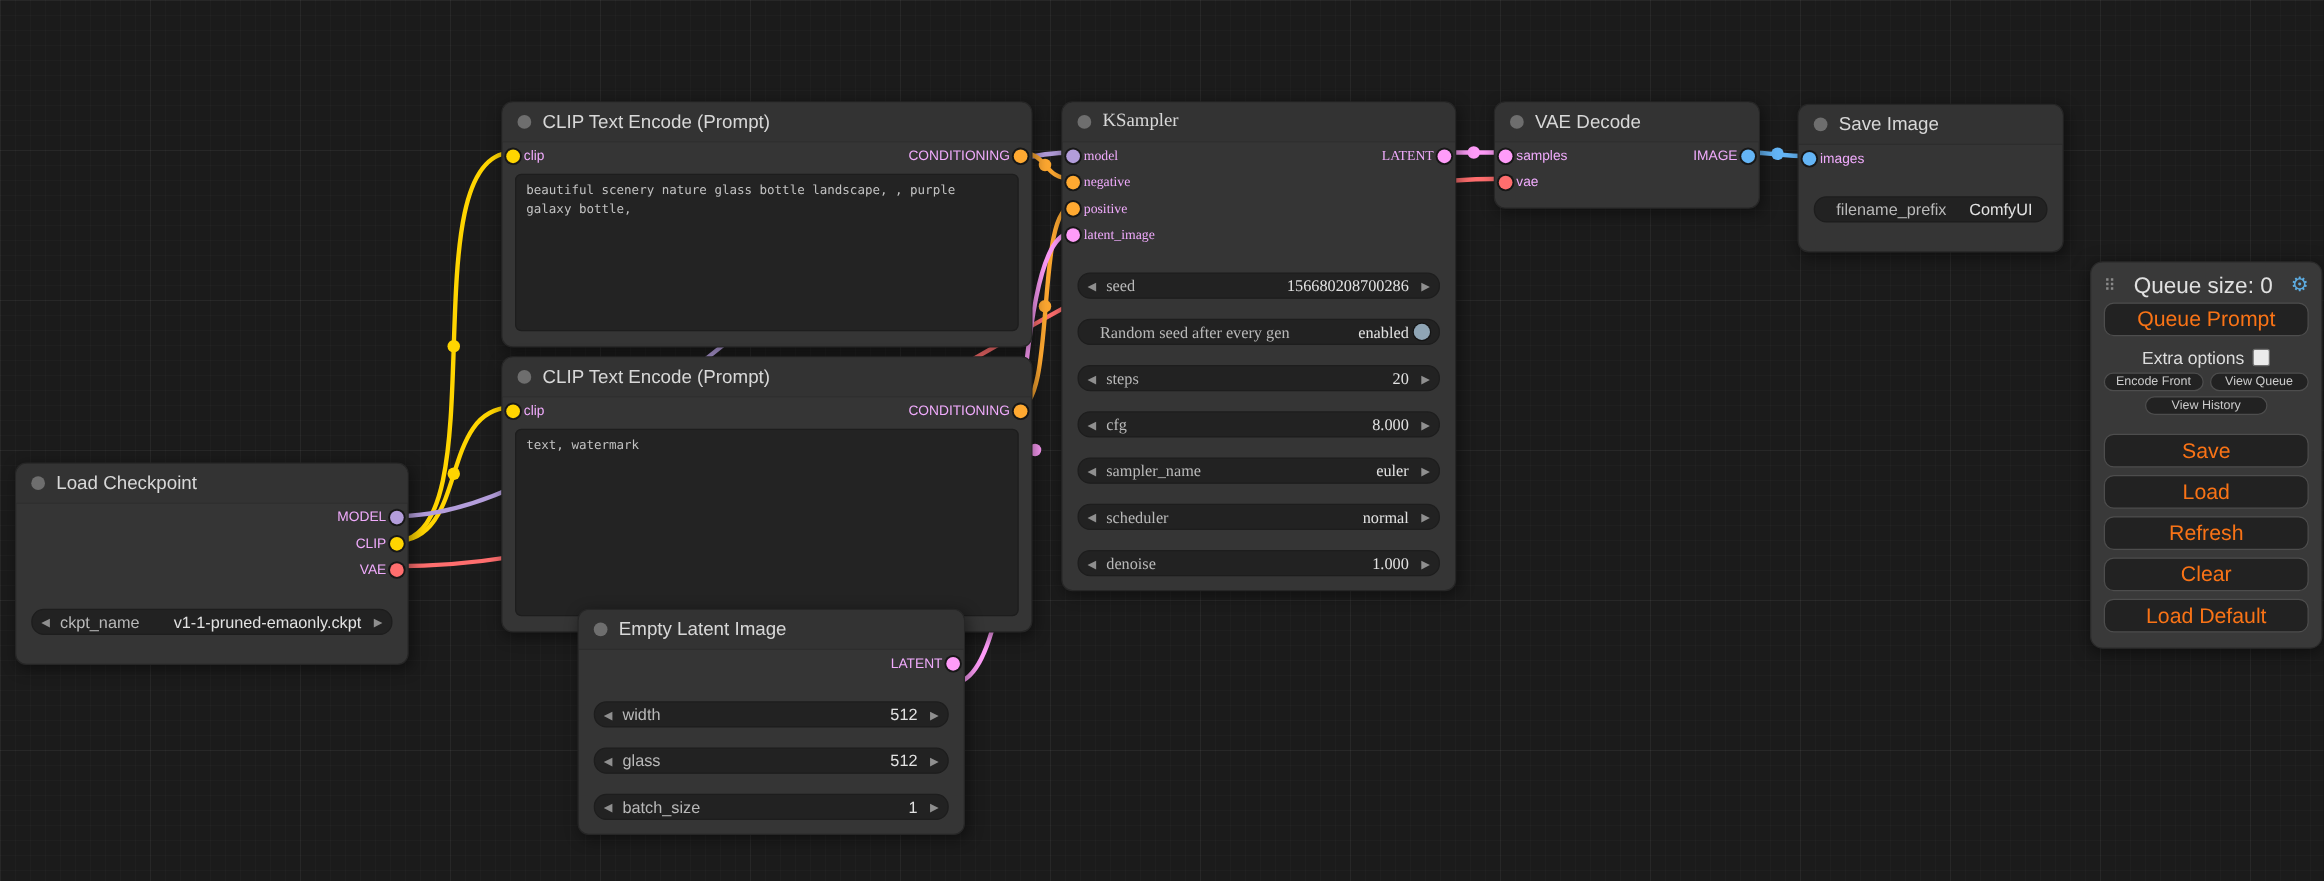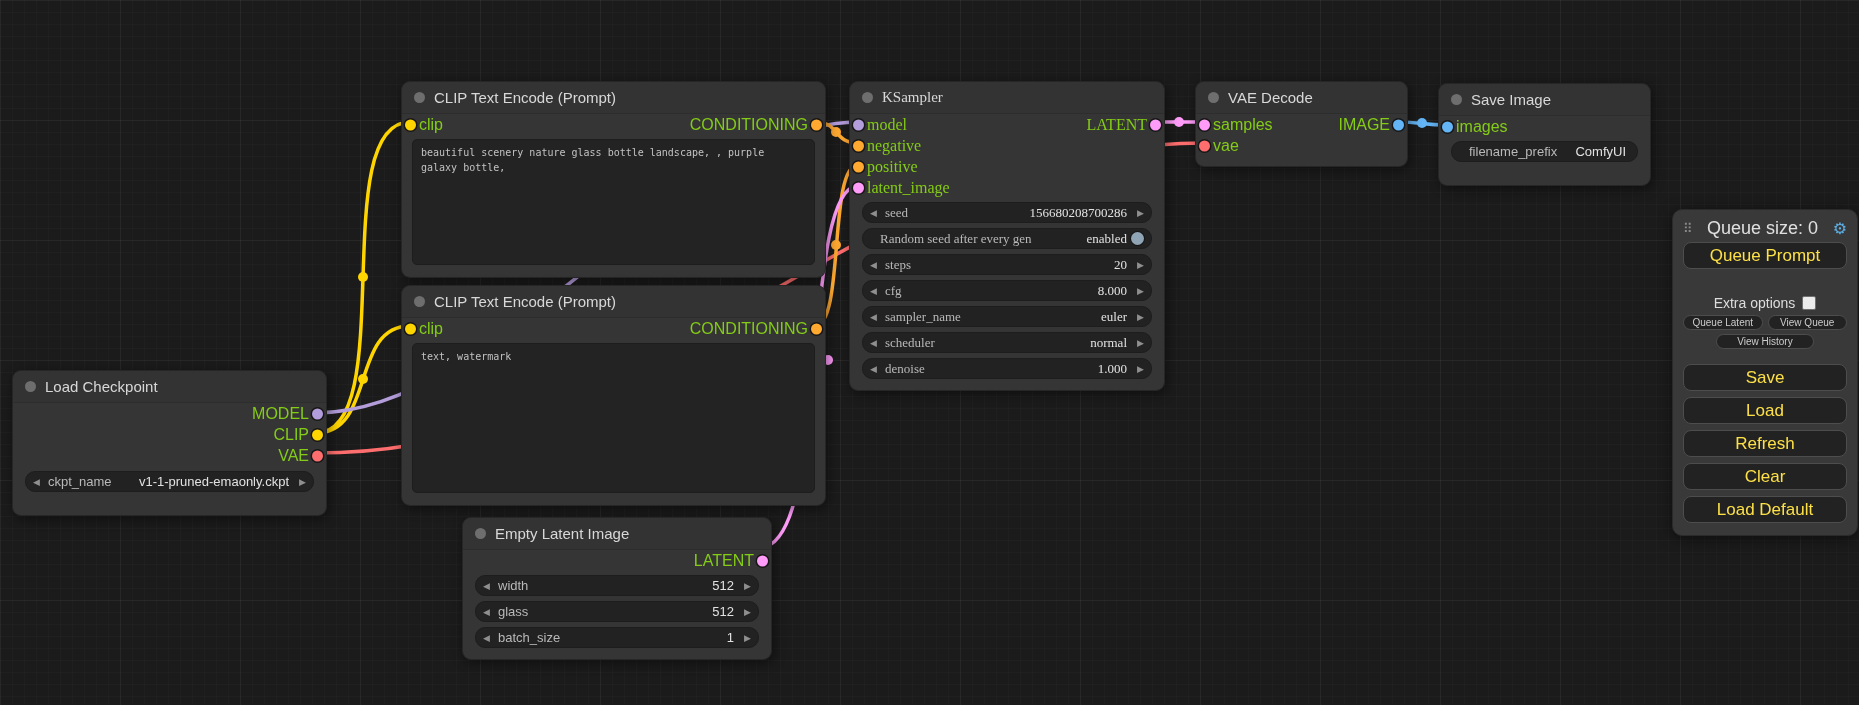--- a/index.html
+++ b/index.html
@@ -26,36 +26,36 @@
   .node{
     position:absolute;z-index:2;background:#353535;border:1px solid #262626;
     border-radius:9px;box-shadow:2px 3px 12px rgba(0,0,0,0.45);
   }
   .node-title{
     height:31px;display:flex;align-items:center;gap:9px;padding:0 12px;
     background:#333333;color:#d8d8d8;font-size:15px;
     border-radius:9px 9px 0 0;border-bottom:1px solid #2d2d2d;
   }
   .title-dot{width:11px;height:11px;border-radius:50%;background:var(--c-title_dot);flex:0 0 auto;}
-  .slot-row{position:relative;display:flex;align-items:center;height:21px;padding:0 17px;font-size:16px;color:#84cc16;}
+  .slot-row{position:relative;display:flex;align-items:center;height:21px;padding:0 17px;font-size:11px;color:#f0abfc;}
   .slot-row .out-label{margin-left:auto;}
   .slot-row.out-only{justify-content:flex-end;}
   .slot-dot{
     position:absolute;top:50%;transform:translateY(-50%);
     width:11px;height:11px;border-radius:50%;
     box-shadow:0 0 0 1.5px rgba(18,18,18,0.85);
   }
   .slot-dot.left{left:3px;} .slot-dot.right{right:3px;}
   .dot-model{background:var(--c-model);} .dot-clip{background:var(--c-clip);}
   .dot-vae{background:var(--c-vae);} .dot-conditioning{background:var(--c-conditioning);}
   .dot-latent{background:var(--c-latent);} .dot-image{background:var(--c-image);}
 
   .widgets{padding-top:4px;}
   .widget{
-    height:19px;margin:0 12px 5px;background:#222222;border:1px solid #1d1d1d;
+    height:19px;margin:16px 12px 5px;background:#222222;border:1px solid #1d1d1d;
     border-radius:10px;display:flex;align-items:center;padding:0 7px;
     font-size:13px;color:#b9b9b9;
   }
   .widget .arrow{color:#8f8f8f;font-size:9px;width:13px;flex:0 0 auto;}
   .widget .arrow.r{text-align:right;}
   .widget .wlabel{margin-left:2px;white-space:nowrap;}
   .widget .wvalue{margin-left:auto;margin-right:4px;color:#e2e2e2;white-space:nowrap;}
   .widget.no-arrows .wlabel{margin-left:10px;}
   .toggle-knob{width:13px;height:13px;border-radius:50%;background:var(--c-toggle);flex:0 0 auto;box-shadow:0 0 0 1px rgba(0,0,0,0.4);}
 
@@ -63,43 +63,43 @@
     margin:4px 10px 12px;background:#232323;border:1px solid #1d1d1d;border-radius:5px;
     padding:6px 8px;font-family:"DejaVu Sans Mono",monospace;font-size:10px;
     line-height:1.45;color:#c2c2c2;overflow:hidden;white-space:pre-wrap;word-break:break-word;
   }
   #n-clippos .prompt{height:112px;}
   #n-clipneg .prompt{height:136px;}
 
   #n-loadckpt{left:12px;top:370px;width:313px;padding-bottom:18px;}
   #n-clippos{left:401px;top:81px;width:423px;}
   #n-clipneg{left:401px;top:285px;width:423px;}
-  #n-latent{left:462px;top:517px;width:308px;padding-bottom:6px;}
+  #n-latent{left:462px;top:487px;width:308px;padding-bottom:6px;}
   #n-ksampler{left:849px;top:81px;width:314px;padding-bottom:6px;font-family:Liberation Serif, serif;}
   #n-vae{left:1195px;top:81px;width:211px;padding-bottom:10px;}
   #n-save{left:1438px;top:83px;width:211px;padding-bottom:18px;}
   #n-loadckpt .widgets{padding-top:5px;}
 
   .queue-panel{
     position:absolute;left:1672px;top:209px;width:186px;z-index:3;
     background:#393939;border:1px solid #2a2a2a;border-radius:10px;
     box-shadow:0 3px 14px rgba(0,0,0,0.5);padding:6px 10px 12px;box-sizing:border-box;
   }
   .qp-header{display:flex;align-items:center;height:24px;}
   .drag-handle{font-size:13px;color:#8a8a8a;cursor:grab;}
   .queue-size{flex:1;text-align:center;font-size:18px;color:#e0e0e0;}
   .gear{font-size:16px;color:var(--c-gear);cursor:pointer;}
   .qp-btn{
-    display:block;width:100%;background:#222222;border:1px solid #4d4d4d;color:#fde047;
+    display:block;width:100%;background:#222222;border:1px solid #4d4d4d;color:#f97316;
     border-radius:8px;font-family:inherit;cursor:pointer;box-sizing:border-box;
   }
   .qp-btn.big{height:27px;font-size:17px;margin-top:6px;padding:0;}
   .qp-btn.queue-prompt{margin-top:2px;}
   .qp-btn.gap{margin-top:15px;}
-  .extra-options{display:flex;align-items:center;justify-content:center;gap:7px;margin:26px 0 2px;font-size:14px;color:#dddddd;}
+  .extra-options{display:flex;align-items:center;justify-content:center;gap:7px;margin:9px 0 2px;font-size:14px;color:#dddddd;}
   .checkbox{width:12px;height:12px;background:#ececec;border:1px solid #6f6f6f;border-radius:2px;cursor:pointer;}
   .small-row{display:flex;gap:5px;margin-top:4px;}
   .small-row.center{justify-content:center;}
   .qp-btn.small{height:15px;font-size:10px;line-height:12px;border-radius:8px;color:#cccccc;padding:0 4px;flex:1;}
   .qp-btn.small.history{flex:0 0 auto;width:98px;text-align:center;}
 </style>
 </head>
 <body>
 
 <div class="canvas">
@@ -318,21 +318,21 @@
       <span class="drag-handle">⠿</span>
       <span class="queue-size">Queue size: 0</span>
       <span class="gear">⚙</span>
     </div>
     <button class="qp-btn big queue-prompt">Queue Prompt</button>
     <div class="extra-options">
       <span>Extra options</span>
       <span class="checkbox"></span>
     </div>
     <div class="small-row">
-      <button class="qp-btn small">Queue Latent</button>
+      <button class="qp-btn small">Encode Front</button>
       <button class="qp-btn small">View Queue</button>
     </div>
     <div class="small-row center">
       <button class="qp-btn small history">View History</button>
     </div>
     <button class="qp-btn big gap">Save</button>
     <button class="qp-btn big">Load</button>
     <button class="qp-btn big">Refresh</button>
     <button class="qp-btn big">Clear</button>
     <button class="qp-btn big">Load Default</button>

